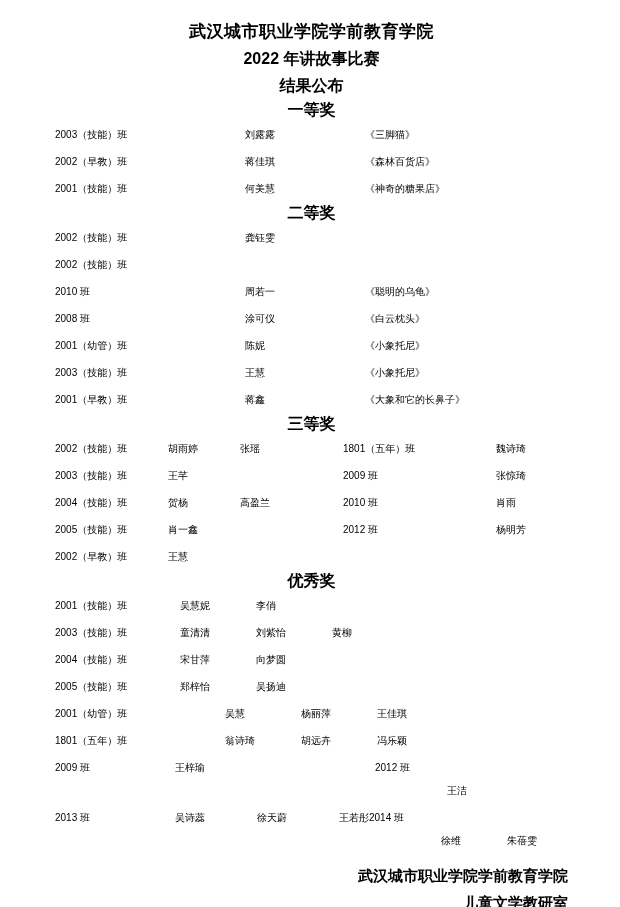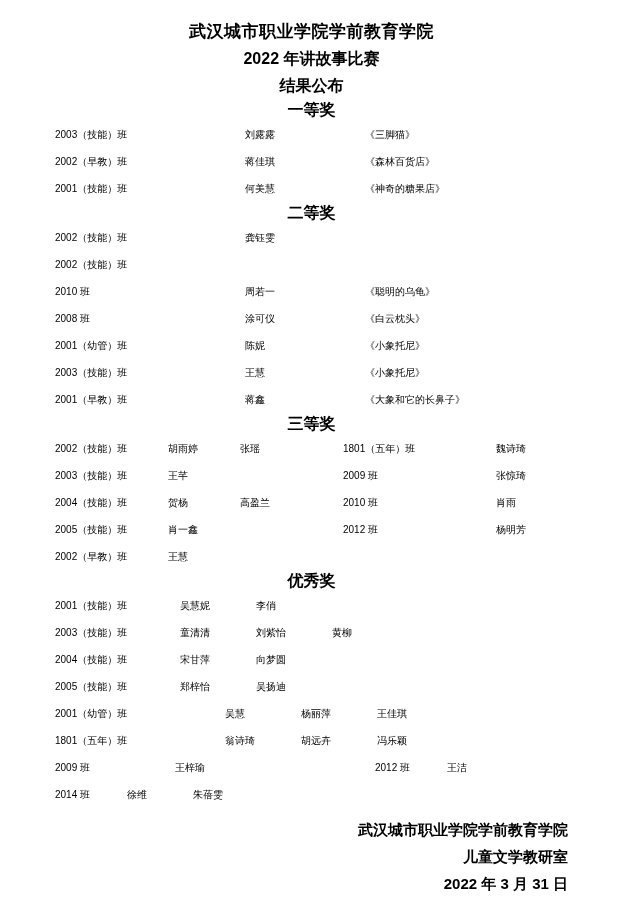--- a/index.html
+++ b/index.html
@@ -52,21 +52,21 @@
   
   .exc-cls { width: 125px; }
   .exc-cls.wide { width: 170px; }
   .nme     { display: inline-block; min-width: 76px; }
   
   .exc2-l  { width: 320px; display: flex; }
   .exc2-cls  { width: 68px; }
   .nm2l    { display: inline-block; min-width: 82px; text-align: right; }
   .exc2-r  { flex: 1; display: flex; }
   .exc2-clsr { width: 72px; }
-  .nm2r    { display: inline-block; min-width: 66px; }
+  .nm2r    { display: inline-block; min-width: 66px; margin-top: 23px; }
   .footer {
     margin-top: 8px;
     text-align: right;
     font-weight: bold;
     font-size: 15px;
     line-height: 27px;
   }
 </style>
 </head>
 <body>
@@ -216,20 +216,26 @@
     <span class="exc2-l">
       <span class="exc2-cls">2009 班</span>
       <span class="nm2l">王梓瑜</span>
     </span>
     <span class="exc2-r">
       <span class="exc2-clsr">2012 班</span>
       <span class="nm2r">王洁</span>
     </span>
   </div>
   <div class="row">
+    <span class="exc2-l">
+      <span class="exc2-cls">2013 班</span>
+      <span class="nm2l">吴诗蕊</span>
+      <span class="nm2l">徐天蔚</span>
+      <span class="nm2l">王若彤</span>
+    </span>
     <span class="exc2-r">
       <span class="exc2-clsr">2014 班</span>
       <span class="nm2r">徐维</span>
       <span class="nm2r">朱蓓雯</span>
     </span>
   </div>
 
   <div class="footer">
     <div>武汉城市职业学院学前教育学院</div>
     <div>儿童文学教研室</div>

